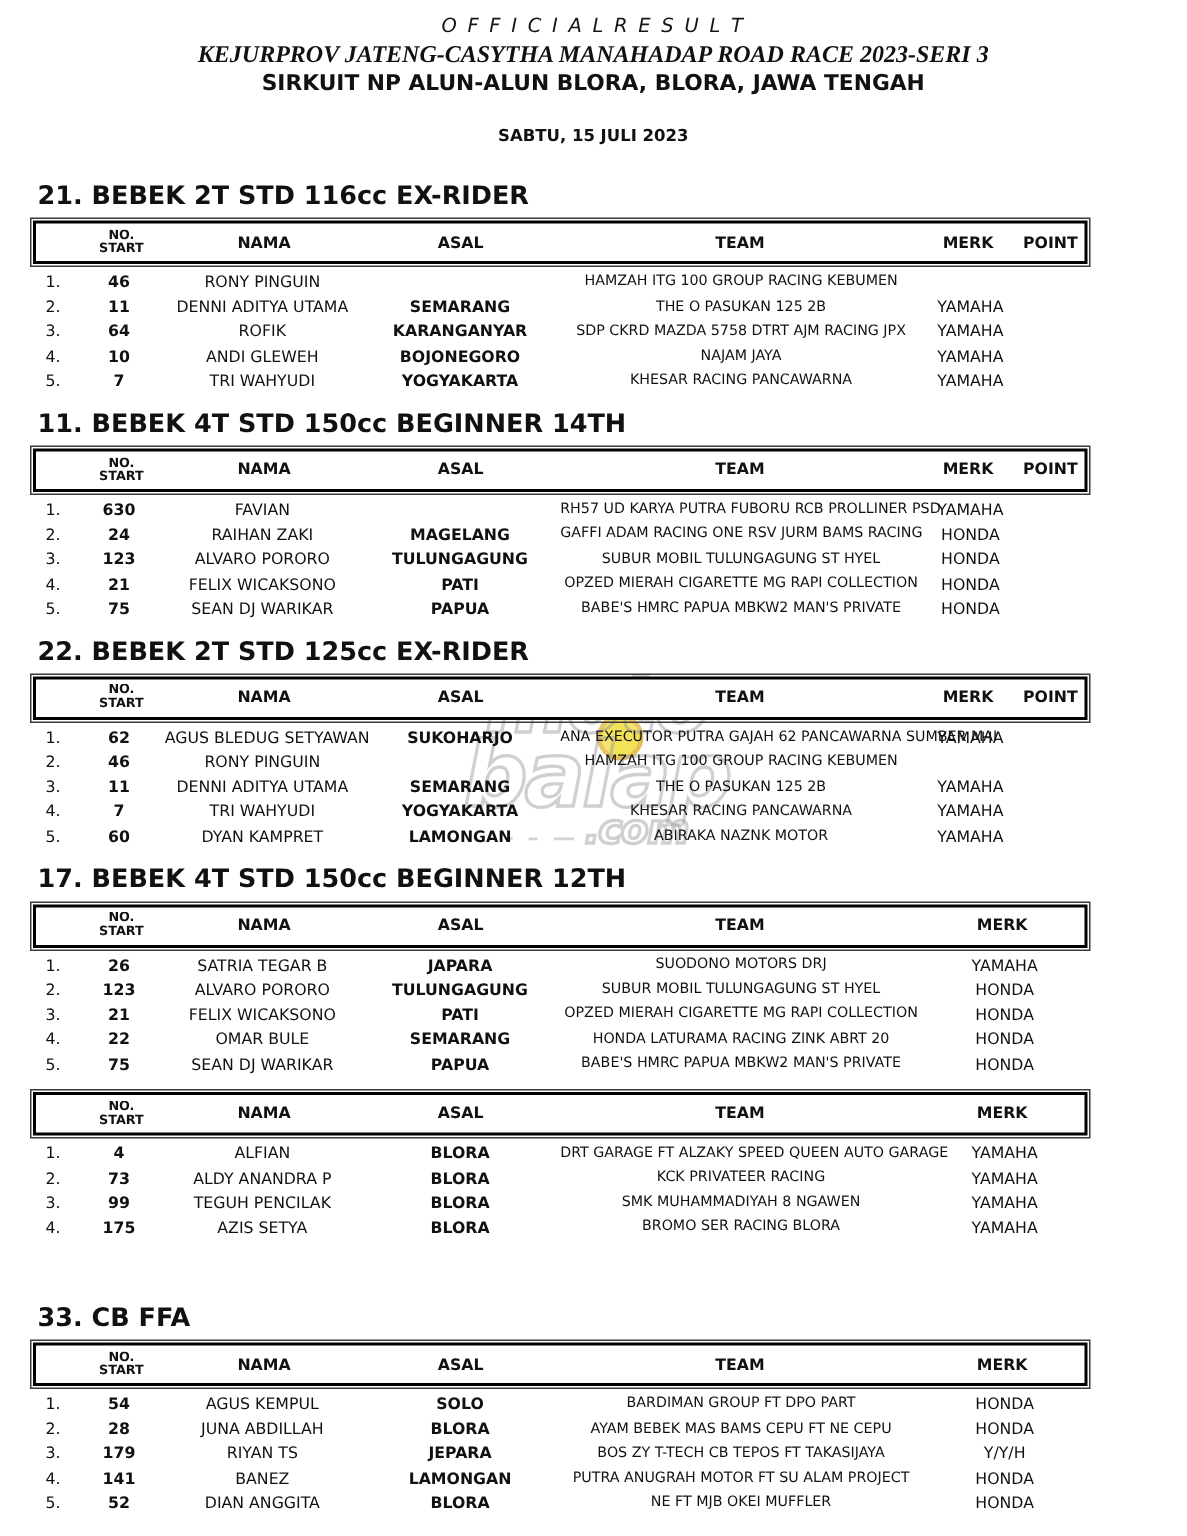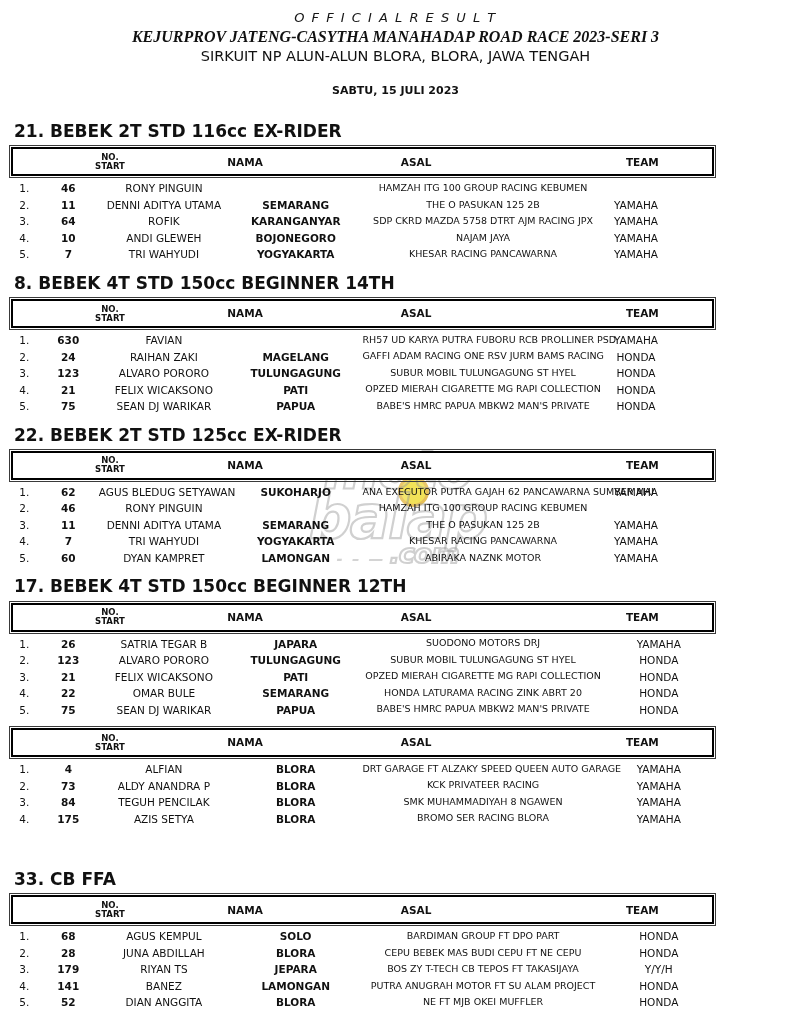--- a/index.html
+++ b/index.html
@@ -8,39 +8,39 @@
     font-family:"DejaVu Sans","Liberation Sans",sans-serif;
     position:relative;overflow:hidden;
   }
   
   .doc-header{text-align:center;padding-top:10px;position:relative;z-index:2;}
   .official{font-style:italic;font-size:13px;letter-spacing:1.5px;font-weight:500;color:#151515;}
   .main-title{
     font-family:"Liberation Serif","DejaVu Serif",serif;
     font-weight:bold;font-size:16px;line-height:1.0;margin-top:4px;white-space:nowrap;font-style:italic;
   }
-  .venue{font-weight:normal;font-size:14.5px;margin-top:3px;}
+  .venue{font-weight:bold;font-size:14.5px;margin-top:3px;}
   .race-date{font-weight:bold;font-size:11px;margin-top:20px;}
 
   
-  .sections{position:relative;z-index:2;padding-left:11px;}
+  .sections{position:relative;z-index:2;padding-left:22px;}
   .section{margin-top:10px;}
   .sections .section:first-child{margin-top:24px;}
   .sections .section:last-child{margin-top:42px;}
   .section-title{font-size:17px;font-weight:bold;margin:0 0 5px 3px;line-height:1.25;}
   .tbl{width:703px;}
   .thead{
     border:2px solid #000;
     outline:1px solid #3a3a3a;outline-offset:1px;
     background:#fff;
   }
   .trow{display:grid;align-items:center;}
   .colsA{grid-template-columns:3.8% 8.7% 18.5% 19% 34.3% 9.2% 6.5%;}
   .colsB{grid-template-columns:3.8% 8.7% 18.5% 19% 34.3% 15.7%;}
-  .thead .trow{height:25px;gap:40px;}
+  .thead .trow{height:25px;}
   .cell{text-align:center;font-size:10.5px;line-height:1.15;white-space:nowrap;}
   .thead .cell{font-weight:bold;overflow:hidden;}
   .thead .cell.no{font-size:8.5px;line-height:1.05;}
   .thead .cell.no span{display:block;}
   .tbody{margin-top:4px;}
   .tbody .trow{height:16.5px;}
   .tbody .cell.no{font-weight:bold;}
   .tbody .cell.asal{font-weight:bold;}
   .tbody .cell.team{font-size:9.5px;overflow:visible;}
   .tbody .cell.rank{font-size:10.5px;}
@@ -154,21 +154,21 @@
           <div class="cell asal">YOGYAKARTA</div>
           <div class="cell team">KHESAR RACING PANCAWARNA</div>
           <div class="cell merk">YAMAHA</div>
           <div class="cell point"></div>
         </div>
         </div>
     </div>
   </section>
 
   <section class="section">
-    <h2 class="section-title">8. BEBEK 4T STD 150cc BEGINNER 14TH</h2>
+    <h2 class="section-title">11. BEBEK 4T STD 150cc BEGINNER 14TH</h2>
     <div class="tbl">
       <div class="thead">
         <div class="trow colsA">
           <div class="cell rank"></div>
           <div class="cell no">
             <span>NO.</span>
             <span>START</span>
           </div>
           <div class="cell nama">NAMA</div>
           <div class="cell asal">ASAL</div>
@@ -395,21 +395,21 @@
           <div class="cell rank">2.</div>
           <div class="cell no">73</div>
           <div class="cell nama">ALDY ANANDRA P</div>
           <div class="cell asal">BLORA</div>
           <div class="cell team">KCK PRIVATEER RACING</div>
           <div class="cell merk">YAMAHA</div>
 
         </div>
           <div class="trow colsB">
           <div class="cell rank">3.</div>
-          <div class="cell no">84</div>
+          <div class="cell no">99</div>
           <div class="cell nama">TEGUH PENCILAK</div>
           <div class="cell asal">BLORA</div>
           <div class="cell team">SMK MUHAMMADIYAH 8 NGAWEN</div>
           <div class="cell merk">YAMAHA</div>
 
         </div>
           <div class="trow colsB">
           <div class="cell rank">4.</div>
           <div class="cell no">175</div>
           <div class="cell nama">AZIS SETYA</div>
@@ -436,33 +436,33 @@
           <div class="cell asal">ASAL</div>
           <div class="cell team">TEAM</div>
           <div class="cell merk">MERK</div>
 
         </div>
       </div>
       <div class="tbody">
 
       <div class="trow colsB">
           <div class="cell rank">1.</div>
-          <div class="cell no">68</div>
+          <div class="cell no">54</div>
           <div class="cell nama">AGUS KEMPUL</div>
           <div class="cell asal">SOLO</div>
           <div class="cell team">BARDIMAN GROUP FT DPO PART</div>
           <div class="cell merk">HONDA</div>
 
         </div>
           <div class="trow colsB">
           <div class="cell rank">2.</div>
           <div class="cell no">28</div>
           <div class="cell nama">JUNA ABDILLAH</div>
           <div class="cell asal">BLORA</div>
-          <div class="cell team">CEPU BEBEK MAS BUDI CEPU FT NE CEPU</div>
+          <div class="cell team">AYAM BEBEK MAS BAMS CEPU FT NE CEPU</div>
           <div class="cell merk">HONDA</div>
 
         </div>
           <div class="trow colsB">
           <div class="cell rank">3.</div>
           <div class="cell no">179</div>
           <div class="cell nama">RIYAN TS</div>
           <div class="cell asal">JEPARA</div>
           <div class="cell team">BOS ZY T-TECH CB TEPOS FT TAKASIJAYA</div>
           <div class="cell merk">Y/Y/H</div>

